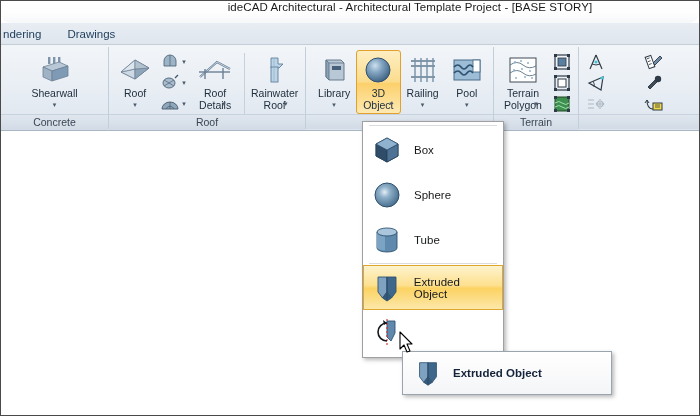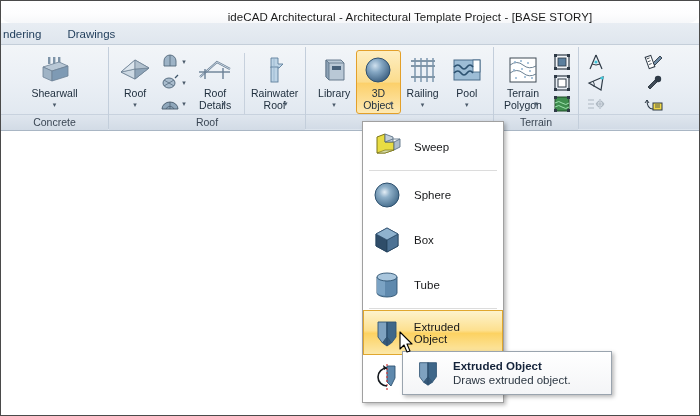--- a/index.html
+++ b/index.html
@@ -14,21 +14,21 @@
     width: 700px; height: 416px;
     border: 1px solid #4a4a4a;
     background: #ffffff;
     overflow: hidden;
   }
 
   
   .titlebar {
     position: absolute; left: 0; top: 0; width: 698px; height: 22px;
     background: linear-gradient(to bottom, #ffffff 0%, #fdfdfe 60%, #f6f7f9 100%);
-    display: flex; align-items: flex-end; justify-content: center; border-radius: 10px;
+    display: flex; align-items: flex-start; justify-content: center; border-radius: 10px;
   }
   .titlebar .title {
     font-size: 11.5px; color: #1b1b1b; letter-spacing: .1px;
     margin-left: 120px;
   }
 
   
   .tabstrip {
     position: absolute; left: 0; top: 22px; width: 698px; height: 22px;
     background: linear-gradient(to bottom, #e8edf3 0%, #dfe6ee 100%);
@@ -481,66 +481,54 @@
         <div class="group-label"></div>
       </div>
 
     </div>
   </div>
 
   <div class="canvas"></div>
 
   <div class="menu">
 
+
+    <div class="menu-sep"></div>
+
     <div class="menu-item">
       <span class="mico">
         <svg width="32" height="32" viewBox="0 0 32 32">
-          <path d="M6 6 L14 3 L14 11 L23 11 L23 19 L14 22 L6 22 Z" fill="#e8dc43" stroke="#7d7617" stroke-width="1"></path>
-          <path d="M14 3 L22 6 L22 11 L14 11 Z" fill="#c3cfda" stroke="#5f7488" stroke-width=".9"></path>
-          <path d="M23 11 L29 8 L29 16 L23 19 Z" fill="#aebdca" stroke="#5f7488" stroke-width=".9"></path>
-          <path d="M6 22 L14 19 L23 19 L14 22 Z" fill="#d3d9a8" stroke="#7d7617" stroke-width=".7"></path>
-          <path d="M14 11 L22 8 L29 8" fill="none" stroke="#5f7488" stroke-width=".9"></path>
+          <path d="M16 4 L27 10 L27 22 L16 28 L5 22 L5 10 Z" fill="#6f96ba" stroke="#31506f" stroke-width=".9"></path>
+          <path d="M5 10 L16 16 L16 28 L5 22 Z" fill="#2f4d69" stroke="#25415a" stroke-width=".8"></path>
+          <path d="M16 16 L27 10 L27 22 L16 28 Z" fill="#4d7294" stroke="#25415a" stroke-width=".8"></path>
+          <path d="M5 10 L16 4 L27 10 L16 16 Z" fill="#8fb2ce" stroke="#31506f" stroke-width=".8"></path>
         </svg>
       </span>
-      <span class="mlbl">Sweep</span>
-    </div>
-
-    <div class="menu-sep"></div>
+      <span class="mlbl">Box</span>
+    </div>
 
     <div class="menu-item">
       <span class="mico">
         <svg width="32" height="32" viewBox="0 0 32 32">
           <defs>
             <radialGradient id="sphMenu" cx="40%" cy="38%" r="70%">
               <stop offset="0%" stop-color="#e4eef6"></stop>
               <stop offset="32%" stop-color="#8fb0c9"></stop>
               <stop offset="100%" stop-color="#3d6585"></stop>
             </radialGradient>
           </defs>
           <circle cx="16" cy="16" r="12" fill="url(#sphMenu)" stroke="#2d506e" stroke-width="1"></circle>
         </svg>
       </span>
       <span class="mlbl">Sphere</span>
     </div>
 
     <div class="menu-item">
       <span class="mico">
         <svg width="32" height="32" viewBox="0 0 32 32">
-          <path d="M16 4 L27 10 L27 22 L16 28 L5 22 L5 10 Z" fill="#6f96ba" stroke="#31506f" stroke-width=".9"></path>
-          <path d="M5 10 L16 16 L16 28 L5 22 Z" fill="#2f4d69" stroke="#25415a" stroke-width=".8"></path>
-          <path d="M16 16 L27 10 L27 22 L16 28 Z" fill="#4d7294" stroke="#25415a" stroke-width=".8"></path>
-          <path d="M5 10 L16 4 L27 10 L16 16 Z" fill="#8fb2ce" stroke="#31506f" stroke-width=".8"></path>
-        </svg>
-      </span>
-      <span class="mlbl">Box</span>
-    </div>
-
-    <div class="menu-item">
-      <span class="mico">
-        <svg width="32" height="32" viewBox="0 0 32 32">
           <path d="M6 8 h20 v16 a10 4 0 0 1 -20 0 Z" fill="#5f89ad" stroke="#2f5372" stroke-width=".9"></path>
           <path d="M6 8 h8 v18.5 a10 4 0 0 1 -8 -2.5 Z" fill="#7ba3c4" stroke="none"></path>
           <ellipse cx="16" cy="8" rx="10" ry="4" fill="#a9c6dd" stroke="#2f5372" stroke-width=".9"></ellipse>
         </svg>
       </span>
       <span class="mlbl">Tube</span>
     </div>
 
     <div class="menu-sep"></div>
 
@@ -574,21 +562,20 @@
     <span class="tico">
       <svg width="30" height="30" viewBox="0 0 32 32">
         <path d="M7 5 L16 5 L16 20 L11.5 26 L7 20 Z" fill="#7fa2c0" stroke="#2f5372" stroke-width=".9"></path>
         <path d="M16 5 L25 5 L25 20 L20.5 26 L16 20 Z" fill="#3f6789" stroke="#2f5372" stroke-width=".9"></path>
         <path d="M11.5 26 L16 20 L20.5 26 L16 29 Z" fill="#35597a" stroke="#2f5372" stroke-width=".8"></path>
         <path d="M16 5 v24" stroke="#2a4a67" stroke-width=".8"></path>
       </svg>
     </span>
     <span class="ttxt">
       <span class="t-title">Extruded Object</span>
-      <span class="t-desc">Draws extruded object.</span>
     </span>
   </div>
 
   <span class="cursor">
     <svg width="16" height="24" viewBox="0 0 16 24">
       <path d="M1 1 L1 18 L5 14 L8 21 L11 20 L8 13 L13 13 Z" fill="#ffffff" stroke="#000000" stroke-width="1.1" stroke-linejoin="round"></path>
     </svg>
   </span>
 
 </div>

